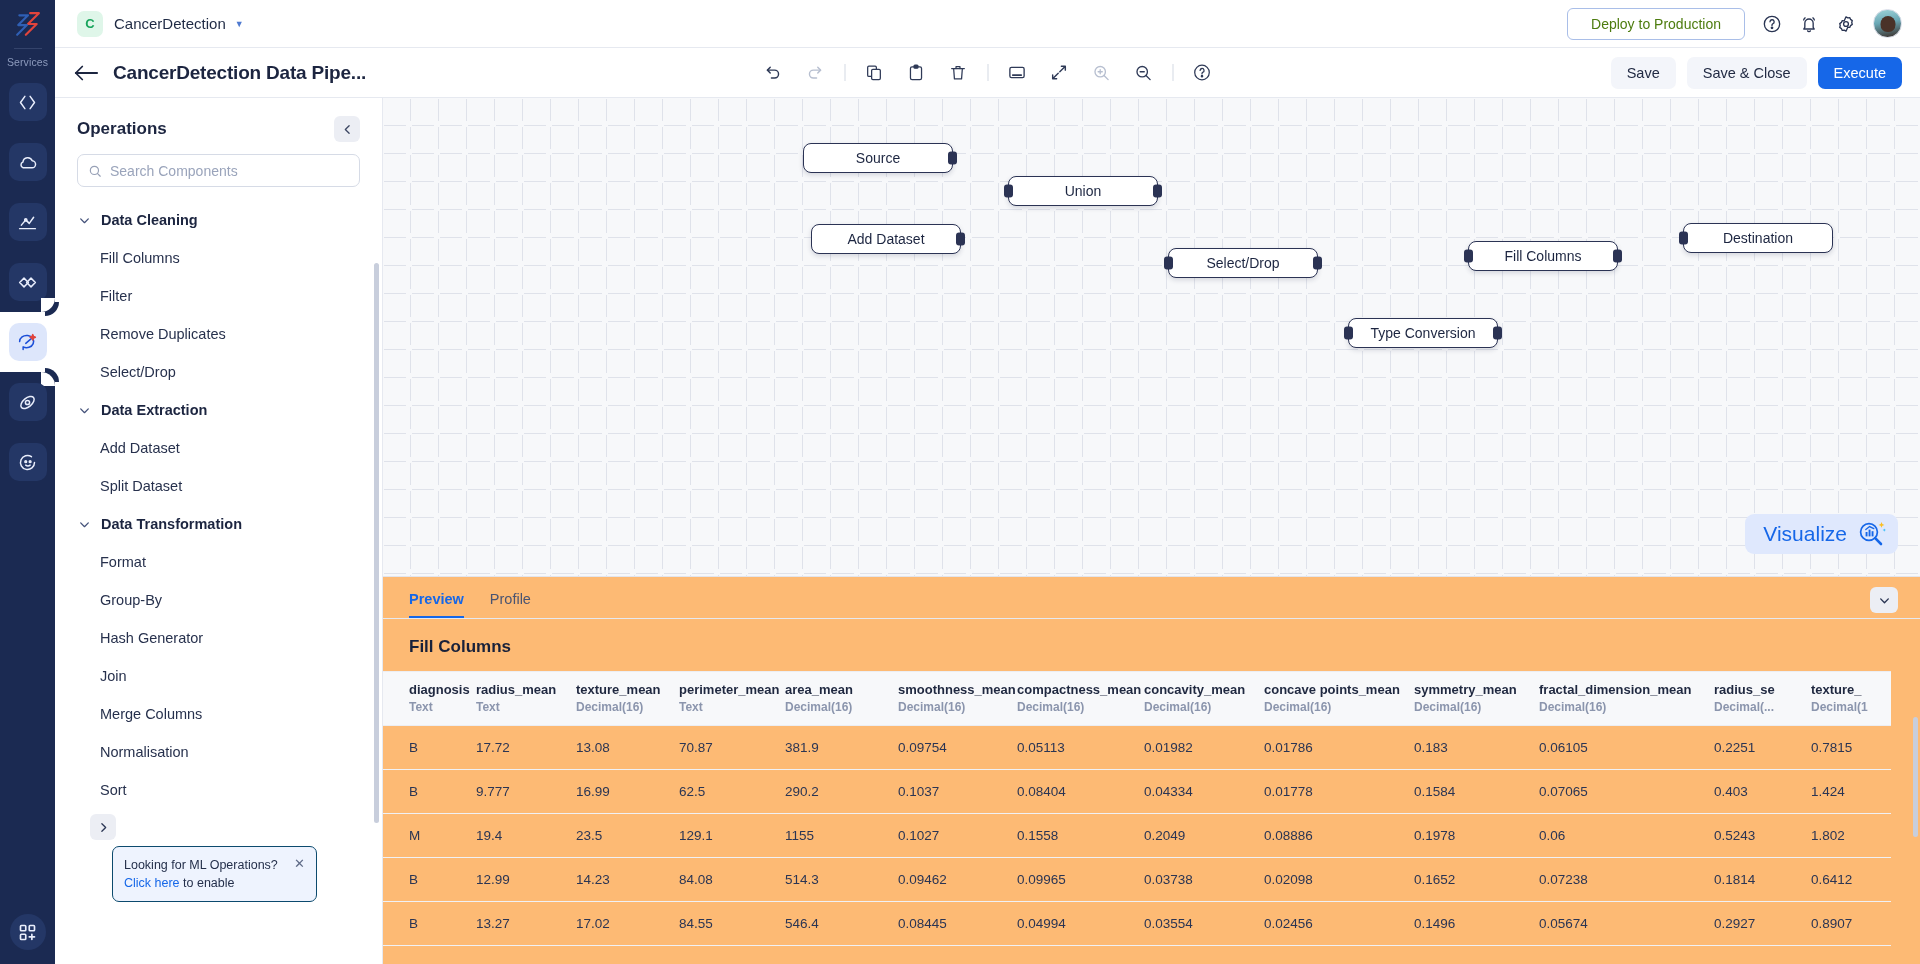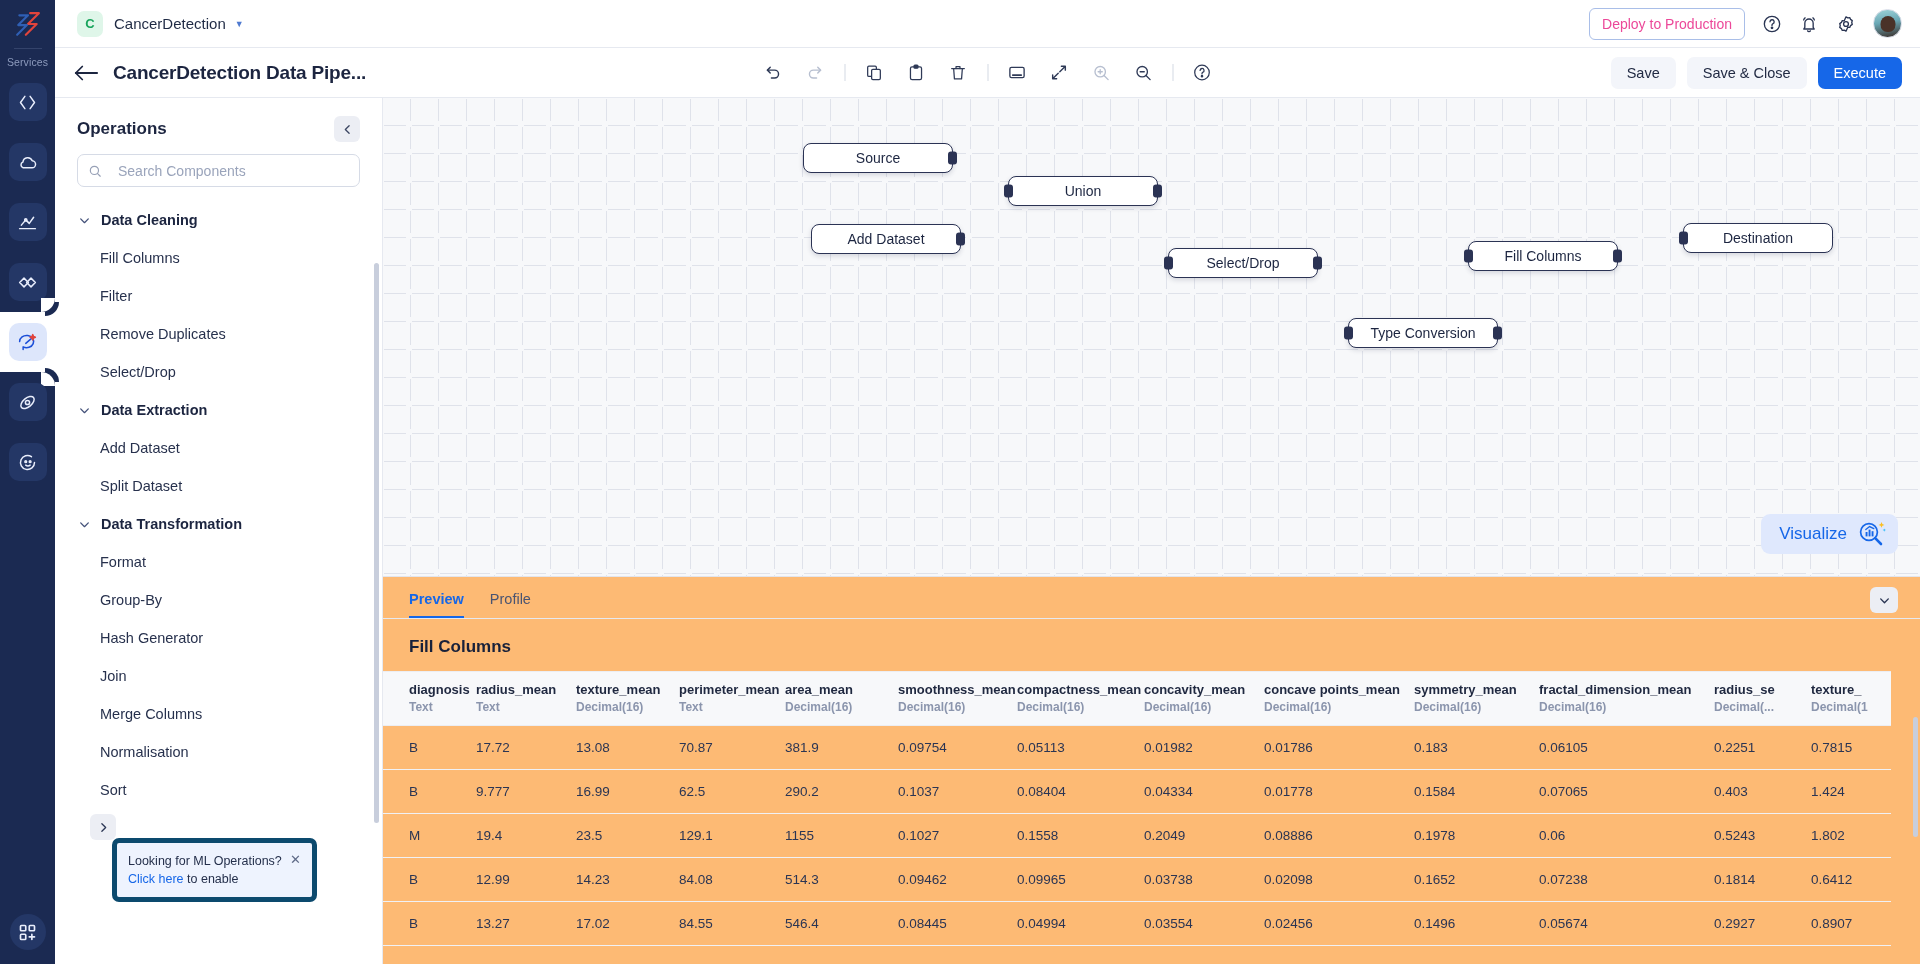--- a/index.html
+++ b/index.html
@@ -50,22 +50,22 @@
     display: flex; align-items: center; padding: 0 18px 0 22px; z-index: 30;
   }
   #proj-avatar {
     width: 26px; height: 26px; border-radius: 7px; background: #dff6e9; color: #18a45c;
     font-size: 13px; font-weight: bold; display: flex; align-items: center; justify-content: center;
   }
   #proj-name { font-size: 15px; color: #1f2a44; margin-left: 11px; }
   #proj-caret { margin-left: 9px; color: #4f7ad0; font-size: 9px; }
   #topbar-right { margin-left: auto; display: flex; align-items: center; gap: 17px; }
   #deploy-btn {
-    border: 1px solid #a9bee8; border-radius: 6px; color: #ec4899;
-    font-size: 14px; padding: 7px 12px; background: #fff; cursor: pointer;
+    border: 1px solid #a9bee8; border-radius: 6px; color: #4d7c0f;
+    font-size: 14px; padding: 7px 23px; background: #fff; cursor: pointer;
   }
   .tb-icon { color: #2a3553; display: flex; align-items: center; cursor: pointer; }
   .tb-icon svg { width: 20px; height: 20px; }
   #avatar {
     width: 29px; height: 29px; border-radius: 50%; overflow: hidden;
     background: linear-gradient(170deg,#9fd4d8 0%,#69a7b5 45%,#3a2c26 100%);
     position: relative; border: 1px solid #d8dde8;
   }
   #avatar::after {
     content:""; position:absolute; left:50%; top:22%; transform:translateX(-50%);
@@ -105,21 +105,21 @@
     display: flex; align-items: center; justify-content: center; color: #3b4662; cursor: pointer;
   }
   #ops-search-wrap { padding: 2px 22px 0 22px; }
   #ops-search {
     width: 100%; height: 33px; border: 1px solid #d6dbe6; border-radius: 7px;
     display: flex; align-items: center; padding: 0 10px;
   }
   #ops-search svg { width: 14px; height: 14px; color: #97a0b6; flex: none; }
   #ops-search input {
     border: none; outline: none; font-size: 14px; color: #3b82f6;
-    margin-left: 16px; width: 100%; font-family: inherit;
+    margin-left: 8px; width: 100%; font-family: inherit;
   }
   #ops-search input::placeholder { color: #9aa4bb; }
   #ops-list { margin-top: 14px; height: calc(100% - 96px); overflow: hidden; position: relative; }
   .grp {
     display: flex; align-items: center; gap: 10px;
     padding: 11px 22px 11px 23px; font-size: 14.5px; font-weight: bold; color: #1c2540; cursor: pointer;
   }
   .grp svg { width: 13px; height: 13px; color: #44527a; }
   .op {
     padding: 11px 22px 11px 45px; font-size: 14.5px; color: #27314d; cursor: pointer;
@@ -128,21 +128,21 @@
     position: absolute; right: 3px; top: 62px; width: 5px; height: 560px;
     background: #c8cedc; border-radius: 3px; cursor: pointer;
   }
   #ops-expand-tab {
     position: absolute; left: 90px; bottom: 124px; width: 26px; height: 26px;
     background: #eceef4; border-radius: 6px; display: flex; align-items: center;
     justify-content: center; color: #2b3css; color: #2b3654; z-index: 25; cursor: pointer;
   }
   #ml-toast {
     position: absolute; left: 112px; bottom: 62px; width: 205px;
-    background: #eef3fe; border: 5px solid #0c4a6e; border-radius: 7px;
+    background: #eef3fe; border: 1px solid #0c4a6e; border-radius: 7px;
     padding: 9px 11px; z-index: 26; display: flex; align-items: flex-start;
   }
   #ml-toast .txt { font-size: 12.5px; color: #242f4b; line-height: 1.45; }
   #ml-toast .txt a { color: #1667e8; text-decoration: none; }
   #ml-close { margin-left: auto; color: #5e6a87; font-size: 13px; cursor: pointer; padding-left: 6px; }
 
   
   #canvas {
     position: absolute; left: 383px; top: 98px; right: 0; height: 478px;
     background-color: #f7f8fa; overflow: hidden;
@@ -169,21 +169,21 @@
   }
   .port.l { left: -5px; }
   .port.r { right: -5px; }
   #edges { position: absolute; inset: 0; z-index: 2; }
   #visualize {
     position: absolute; right: 22px; bottom: 22px;
     background: #dfe8fd; border-radius: 9px; height: 40px;
     display: flex; align-items: center; gap: 9px; padding: 0 12px 0 18px;
     z-index: 6; cursor: pointer;
   }
-  #visualize span { font-size: 17px; color: #1667e8; }
+  #visualize span { font-size: 21px; color: #1667e8; }
 
   
   #bottom {
     position: absolute; left: 383px; top: 576px; right: 0; bottom: 0;
     background: #fdba74; border-top: 1px solid #e2e5ed;
   }
   #tabs {
     height: 42px; display: flex; align-items: flex-end; gap: 26px;
     padding: 0 26px; border-bottom: 1px solid #e6e9f0; position: relative;
   }

